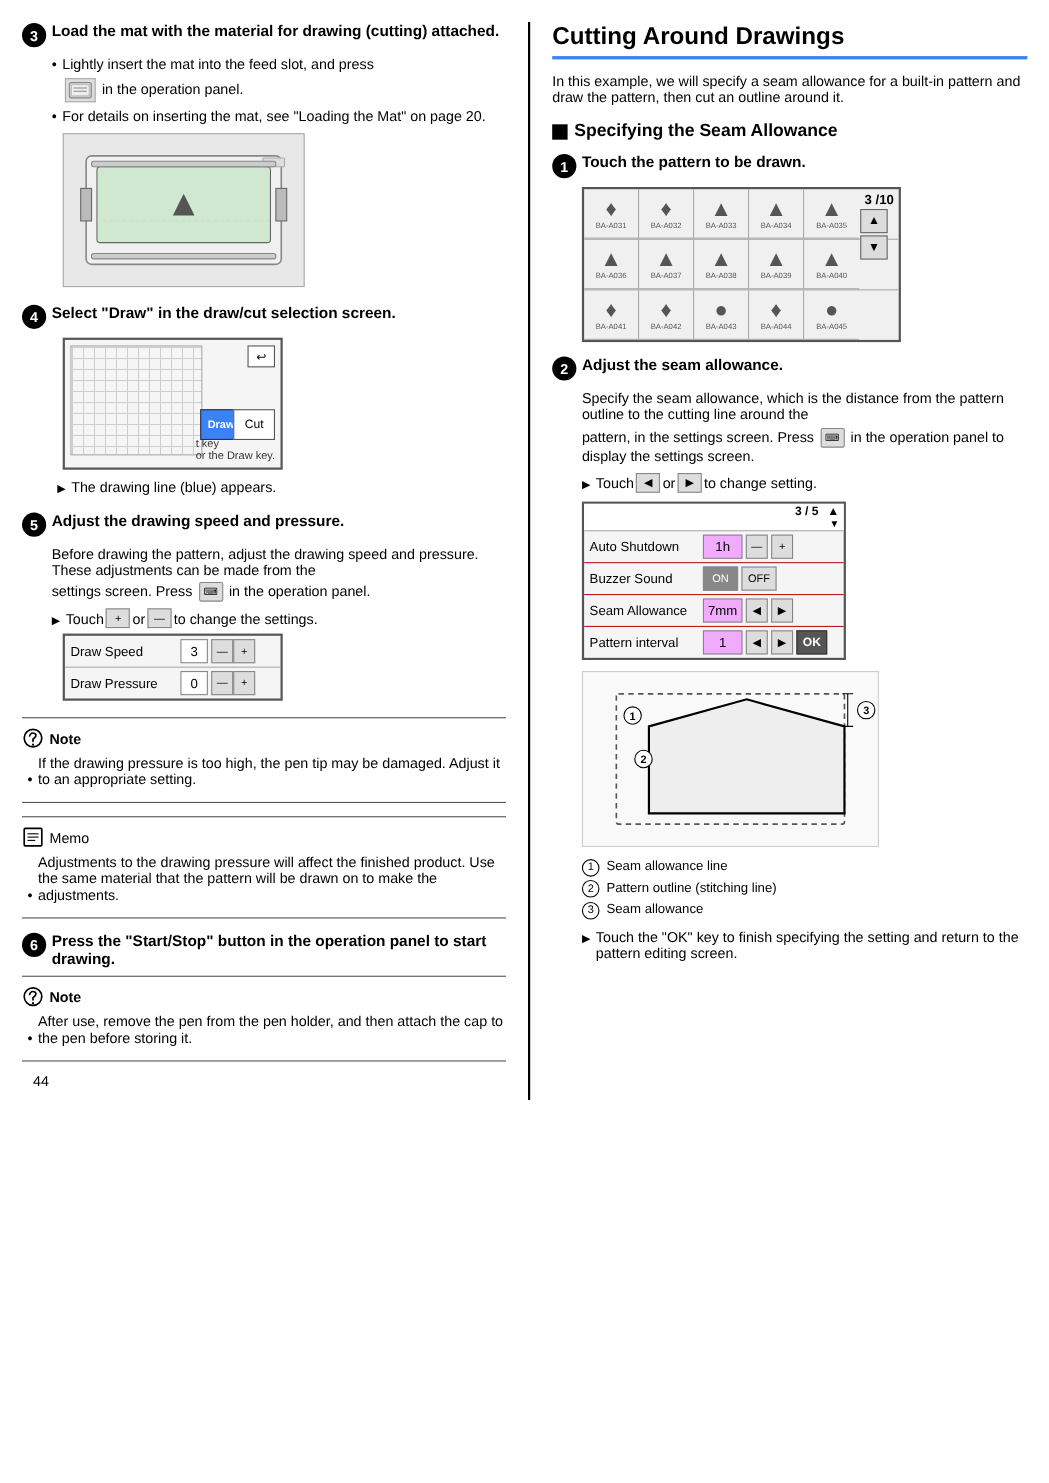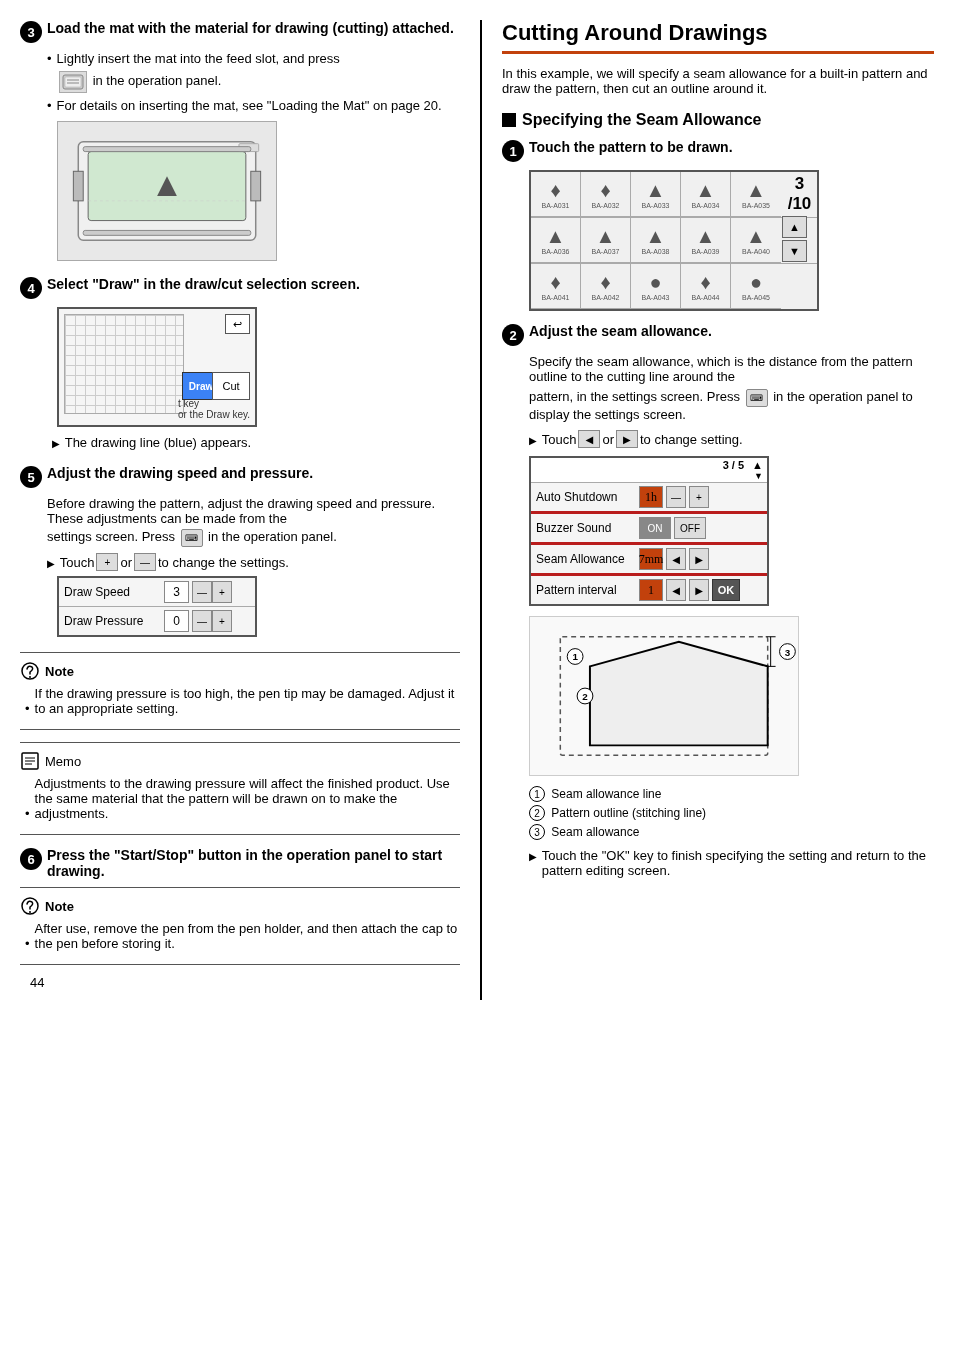--- a/index.html
+++ b/index.html
@@ -205,21 +205,21 @@
       display: flex; align-items: center; justify-content: center;
       font-size: 12px; margin-right: 3px;
     }
     
     .arrow-right { display: inline-block; margin-right: 5px; }
     .arrow-right::before { content: "▶"; font-size: 10px; }
     
     .section-title {
       font-size: 22px;
       font-weight: bold;
-      border-bottom: 3px solid #c2410c;
+      border-bottom: 3px solid #3b82f6;
       padding-bottom: 5px;
       margin-bottom: 12px;
     }
     .subsection-title {
       display: flex;
       align-items: center;
       font-size: 16px;
       font-weight: bold;
       margin-bottom: 10px;
     }
@@ -251,23 +251,23 @@
     }
     .pattern-cell:last-child { border-right: none; }
     .nav-btn {
       width: 25px; height: 22px;
       border: 1px solid #666;
       background: #ddd;
       display: flex; align-items: center; justify-content: center;
       font-size: 11px;
     }
     .page-indicator {
-      font-size: 17px;
+      font-size: 12px;
       font-weight: bold;
-      text-align: center;
+      text-align: left;
       padding: 2px 4px;
     }
     
     .seam-diagram {
       width: 270px;
       height: 160px;
       border: 1px solid #ccc;
       background: #f9f9f9;
       margin: 10px 0;
       position: relative;
@@ -288,33 +288,32 @@
     
     .right-settings {
       width: 240px;
       border: 2px solid #555;
       background: #f5f5f5;
       margin: 8px 0;
     }
     .right-settings-row {
       display: flex;
       align-items: center;
-      border-bottom: 3px solid #b91c1c;
+      border-bottom: 1px solid #b91c1c;
       padding: 3px 5px;
       font-size: 12px;
       gap: 3px;
     }
     .right-settings-row:last-child { border-bottom: none; }
     .rs-label { width: 100px; flex-shrink: 0; }
     .rs-value {
-      width: 24px; height: 22px;
-      border: 1px solid #888; background: #c2410c;
+      width: 36px; height: 22px;
+      border: 1px solid #888; background: #f0abfc;
       display: flex; align-items: center; justify-content: center;
       font-size: 12px;
-      font-family: Liberation Serif, serif;
     }
     .rs-ctrl { 
       width: 20px; height: 22px;
       border: 1px solid #888; background: #ddd;
       display: flex; align-items: center; justify-content: center;
       font-size: 10px;
     }
     .rs-ctrl-wide {
       width: 28px; height: 22px;
       border: 1px solid #888; background: #ddd;

